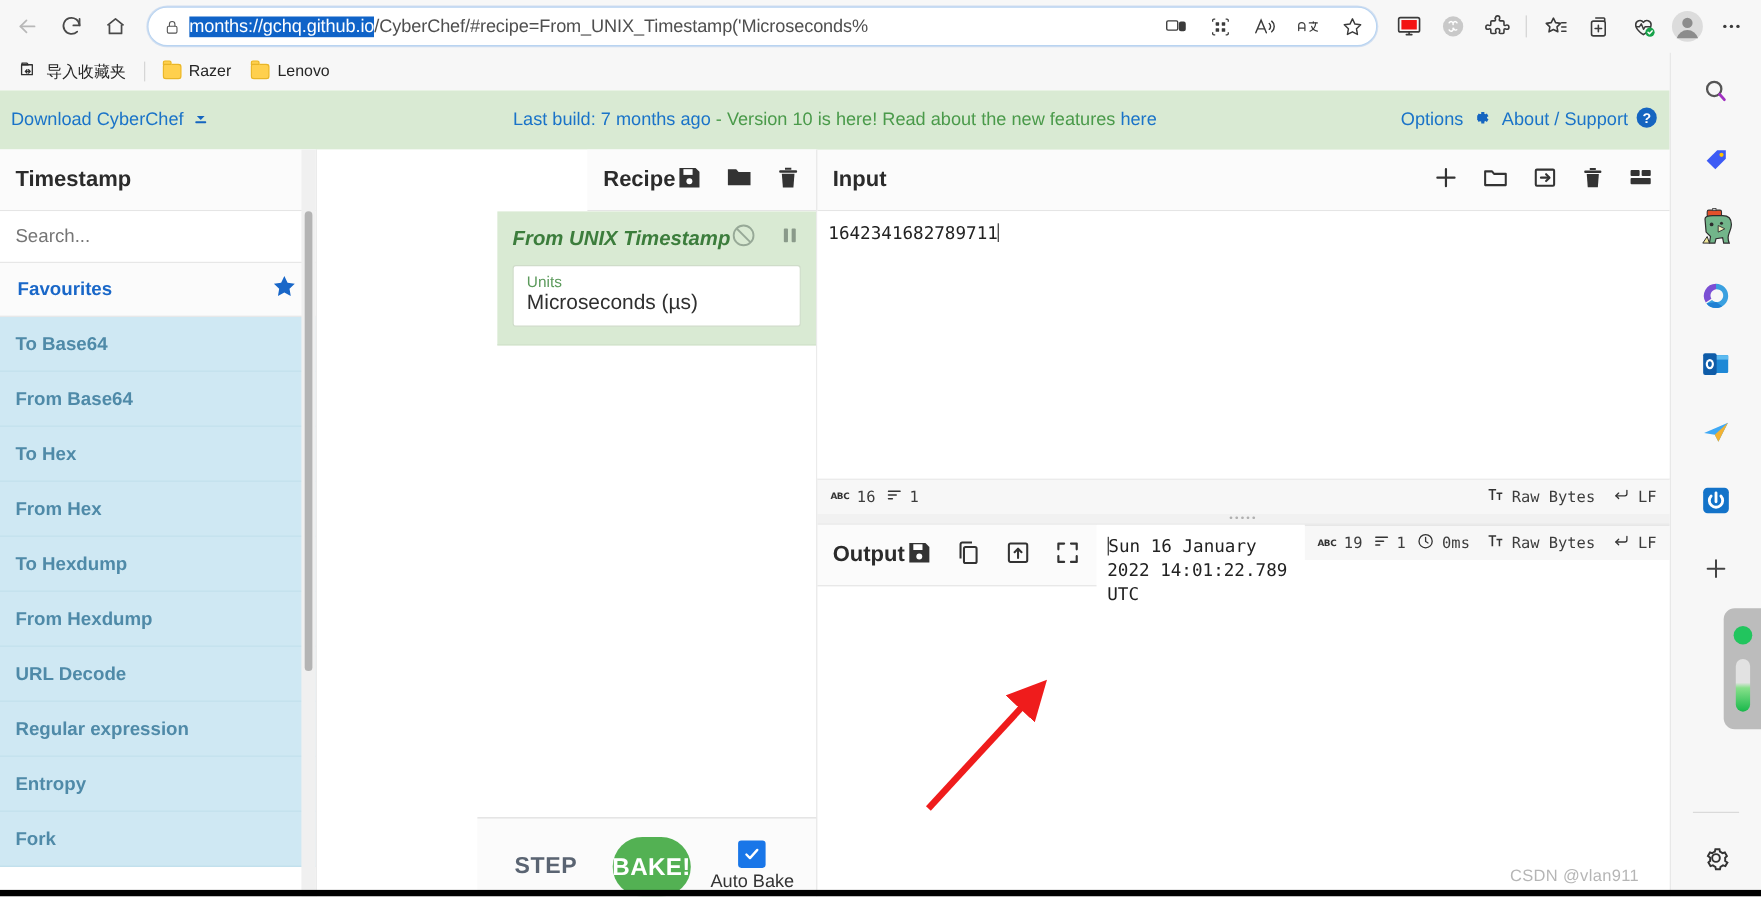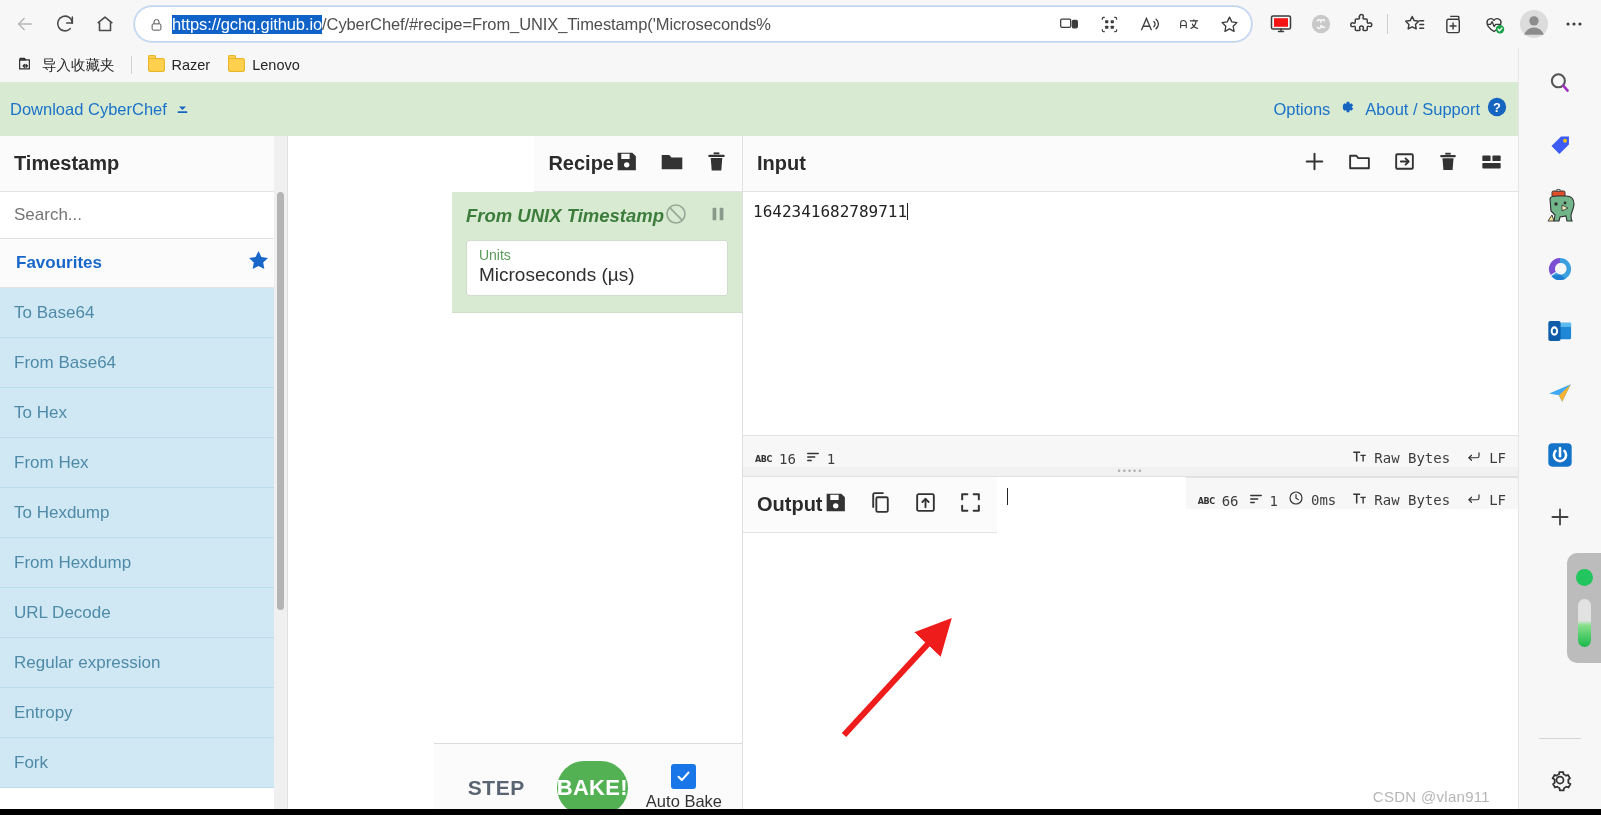--- a/index.html
+++ b/index.html
@@ -108,20 +108,21 @@
   .fav-header {
     height: 49px; display: flex; align-items: center; justify-content: space-between;
     padding: 0 16px; background: #fbfbfb; border-bottom: 1px solid #e3e3e3;
     color: #1967c8; font-weight: bold; font-size: 17px;
   }
   .op-list { flex: 1; overflow: hidden; }
   .op-item {
     height: 50px; display: flex; align-items: center; padding: 0 14px;
     background: #cfe8f3; color: #4f8aa8; font-size: 17px;
     border-bottom: 1px solid #bcdcec;
+    font-weight: bold;
   }
   .ops-scroll {
     position: absolute; right: 3px; top: 56px; width: 7px; height: 418px;
     background: #b4b4b4; border-radius: 4px;
   }
   .ops-gutter {
     position:absolute; right:0; top:0; width:13px; height:100%; background:#f0f0f0;
   }
 
   
@@ -175,21 +176,21 @@
   .io-output { flex: 1; display: flex; flex-direction: row; border-top: 1px solid #e0e0e0;}
   .text-area {
     flex: 1; padding: 9px 10px; font-family: "DejaVu Sans Mono", monospace;
     font-size: 16px; color: #222; line-height: 1.35; background:#fff; position:relative;
     overflow:hidden;
   }
   .caret { display:inline-block; width:1px; height:17px; background:#222;
            vertical-align:-3px; }
   .status-bar {
     height: 32px; background: #f7f7f7; border-top: 1px solid #e3e3e3;
-    display: flex; align-items: flex-end; padding: 0 12px; gap: 10px;
+    display: flex; align-items: center; padding: 0 12px; gap: 10px;
     font-family: "DejaVu Sans Mono", monospace; font-size: 14px; color: #3d3d3d;
   }
   .status-grp { display:flex; align-items:center; gap: 7px; }
   .status-right { margin-left: auto; display:flex; align-items:center; gap: 16px; }
   .abc-badge {
     font-size: 8px; font-weight: bold; letter-spacing: -0.4px; color:#333;
     font-family:"DejaVu Sans", sans-serif; border:0;
   }
   .splitter {
     height: 9px; background: #f1f1f1; display:flex; align-items:center; justify-content:center;
@@ -256,21 +257,21 @@
         </svg>
     </div>
 
     <div class="omnibox">
       <span class="lock">
         <svg width="15" height="17" viewBox="0 0 24 24" fill="none" stroke="currentColor" stroke-width="1.6">
             <rect x="5" y="11" width="14" height="10" rx="2"></rect>
             <path d="M8 11V8a4 4 0 018 0v3"></path>
           </svg>
       </span>
-      <span class="url-wrap"><span class="url-host">https://gchq.github.io</span><span>/CyberChef/#recipe=From_UNIX_Timestamp('Microseconds%</span></span>
+      <span class="url-wrap"><span class="url-host">months://gchq.github.io</span><span>/CyberChef/#recipe=From_UNIX_Timestamp('Microseconds%</span></span>
       <span class="omni-icon">
         <svg width="20" height="20" viewBox="0 0 24 24" fill="none" stroke="currentColor" stroke-width="1.5">
             <rect x="2" y="6" width="12" height="10" rx="1.5"></rect>
             <rect x="16" y="7.5" width="6" height="9" rx="1.5" fill="currentColor"></rect>
           </svg>
       </span>
       <span class="omni-icon">
         <svg width="19" height="19" viewBox="0 0 24 24" fill="none" stroke="currentColor" stroke-width="1.5">
             <path d="M3 6V4.5A1.5 1.5 0 014.5 3H6M18 3h1.5A1.5 1.5 0 0121 4.5V6M21 18v1.5a1.5 1.5 0 01-1.5 1.5H18M6 21H4.5A1.5 1.5 0 013 19.5V18"></path>
             <rect x="6.5" y="6.5" width="4" height="4" rx=".6" fill="currentColor" stroke="none"></rect>
@@ -389,20 +390,23 @@
 
     <div class="banner">
       <div class="banner-left">
         <a href="#">Download CyberChef</a>
         <span>
           <svg width="17" height="17" viewBox="0 0 24 24" fill="#1565c0">
               <path d="M12 3.5v9.3M12 15.5l-5-5h10z"></path>
               <rect x="5" y="17.2" width="14" height="2.6" rx="1"></rect>
             </svg>
         </span>
+      </div>
+      <div class="banner-mid">
+        <a href="#">Last build: 7 months ago</a><span class="green-txt"> - Version 10 is here! Read about the new features </span><a href="#">here</a>
       </div>
       <div class="banner-right">
         <div class="grp">
           <a href="#">Options</a>
           <span>
             <svg width="20" height="20" viewBox="0 0 24 24" fill="#1565c0">
                 <path d="M12 8.2a3.8 3.8 0 100 7.6 3.8 3.8 0 000-7.6zm0 5.6a1.8 1.8 0 110-3.6 1.8 1.8 0 010 3.6z"></path>
                 <path d="M20.6 13.6l-1.6-.9a7.6 7.6 0 000-1.4l1.6-.9-1.7-3-1.6.9a7.3 7.3 0 00-1.2-.7V5.7h-3.4v1.9c-.4.2-.8.4-1.2.7l-1.6-.9-1.7 3 1.6.9a7.6 7.6 0 000 1.4l-1.6.9 1.7 3 1.6-.9c.4.3.8.5 1.2.7v1.9h3.4v-1.9c.4-.2.8-.4 1.2-.7l1.6.9z"></path>
               </svg>
           </span>
@@ -637,25 +641,25 @@
                     <path d="M9 11.5l3-3 3 3"></path>
                   </svg>
               </span>
               <span>
                 <svg width="25" height="25" viewBox="0 0 24 24" fill="none" stroke="#333" stroke-width="1.9" stroke-linecap="round" stroke-linejoin="round">
                     <path d="M4 9V4h5M20 9V4h-5M4 15v5h5M20 15v5h-5"></path>
                   </svg>
               </span>
             </span>
           </div>
-          <div class="text-area"><span class="caret"></span></div>
+          <div class="text-area"><span class="caret"></span><span>Sun 16 January 2022 14:01:22.789 UTC</span></div>
           <div class="status-bar">
             <span class="status-grp">
               <span class="abc-badge">ABC</span>
-              <span>66</span>
+              <span>19</span>
             </span>
             <span class="status-grp">
               <span>
                 <svg width="14" height="14" viewBox="0 0 24 24" stroke="#333" stroke-width="2.4" stroke-linecap="round">
                     <path d="M3 6h18M3 12h12M3 18h6"></path>
                   </svg>
               </span>
               <span>1</span>
             </span>
             <span class="status-right">

